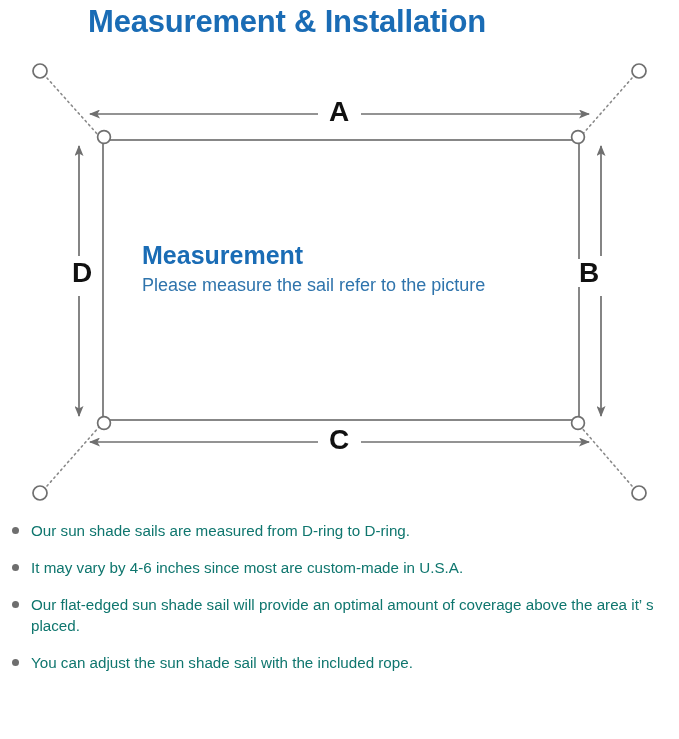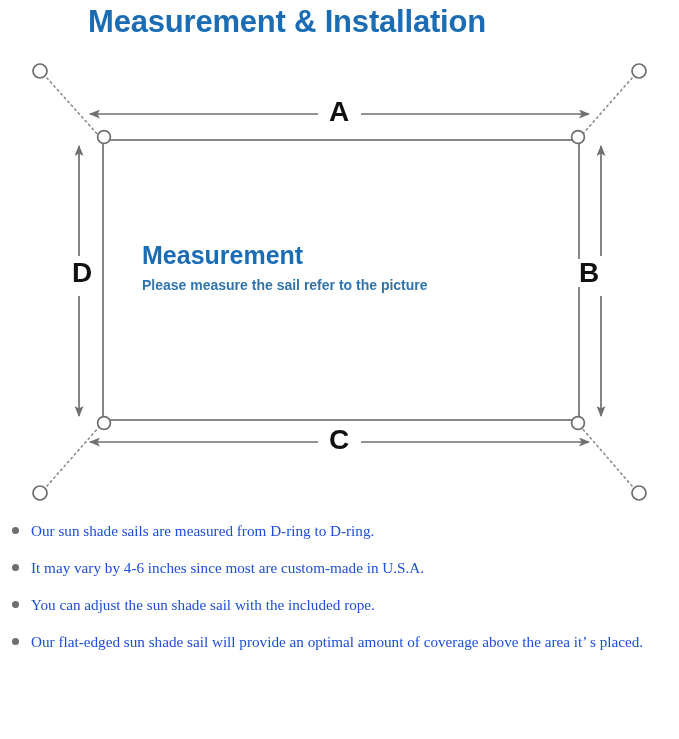--- a/index.html
+++ b/index.html
@@ -54,22 +54,22 @@
     margin-left: 39px;
   }
   .sail-label .headline {
     font-size: 25px;
     font-weight: bold;
     color: #1a6cb5;
     line-height: 30px;
     white-space: nowrap;
   }
   .sail-label .subline {
-    font-size: 14px;
-    font-weight: bold;
+    font-size: 18px;
+    font-weight: normal;
     color: #2f74ac;
     line-height: 22px;
     margin-top: 4px;
     white-space: nowrap;
   }
 
   
   .dim-letter {
     position: absolute;
     font-size: 28px;
@@ -93,23 +93,22 @@
     width: 679px;
     padding: 0;
     margin: 0;
   }
   .note {
     position: relative;
     padding-left: 31px;
     padding-right: 8px;
     font-size: 15.2px;
     line-height: 21px;
-    color: #1d4ed8;
+    color: #0f766e;
     margin-bottom: 16px;
-    font-family: Liberation Serif, serif;
   }
   .note .dot {
     position: absolute;
     left: 12px;
     top: 7px;
     width: 7px;
     height: 7px;
     border-radius: 50%;
     background: #6e6e6e;
   }
@@ -183,19 +182,19 @@
   <div class="note">
     <span class="dot"></span>
     <span>Our sun shade sails are measured from D-ring to D-ring.</span>
   </div>
   <div class="note">
     <span class="dot"></span>
     <span>It may vary by 4-6 inches since most are custom-made in U.S.A.</span>
   </div>
   <div class="note">
     <span class="dot"></span>
+    <span>Our flat-edged sun shade sail will provide an optimal amount of coverage above the area it’  s placed.</span>
+  </div>
+  <div class="note">
+    <span class="dot"></span>
     <span>You can adjust the sun shade sail with the included rope.</span>
   </div>
-  <div class="note">
-    <span class="dot"></span>
-    <span>Our flat-edged sun shade sail will provide an optimal amount of coverage above the area it’  s placed.</span>
-  </div>
 </div>
 
 </body></html>

